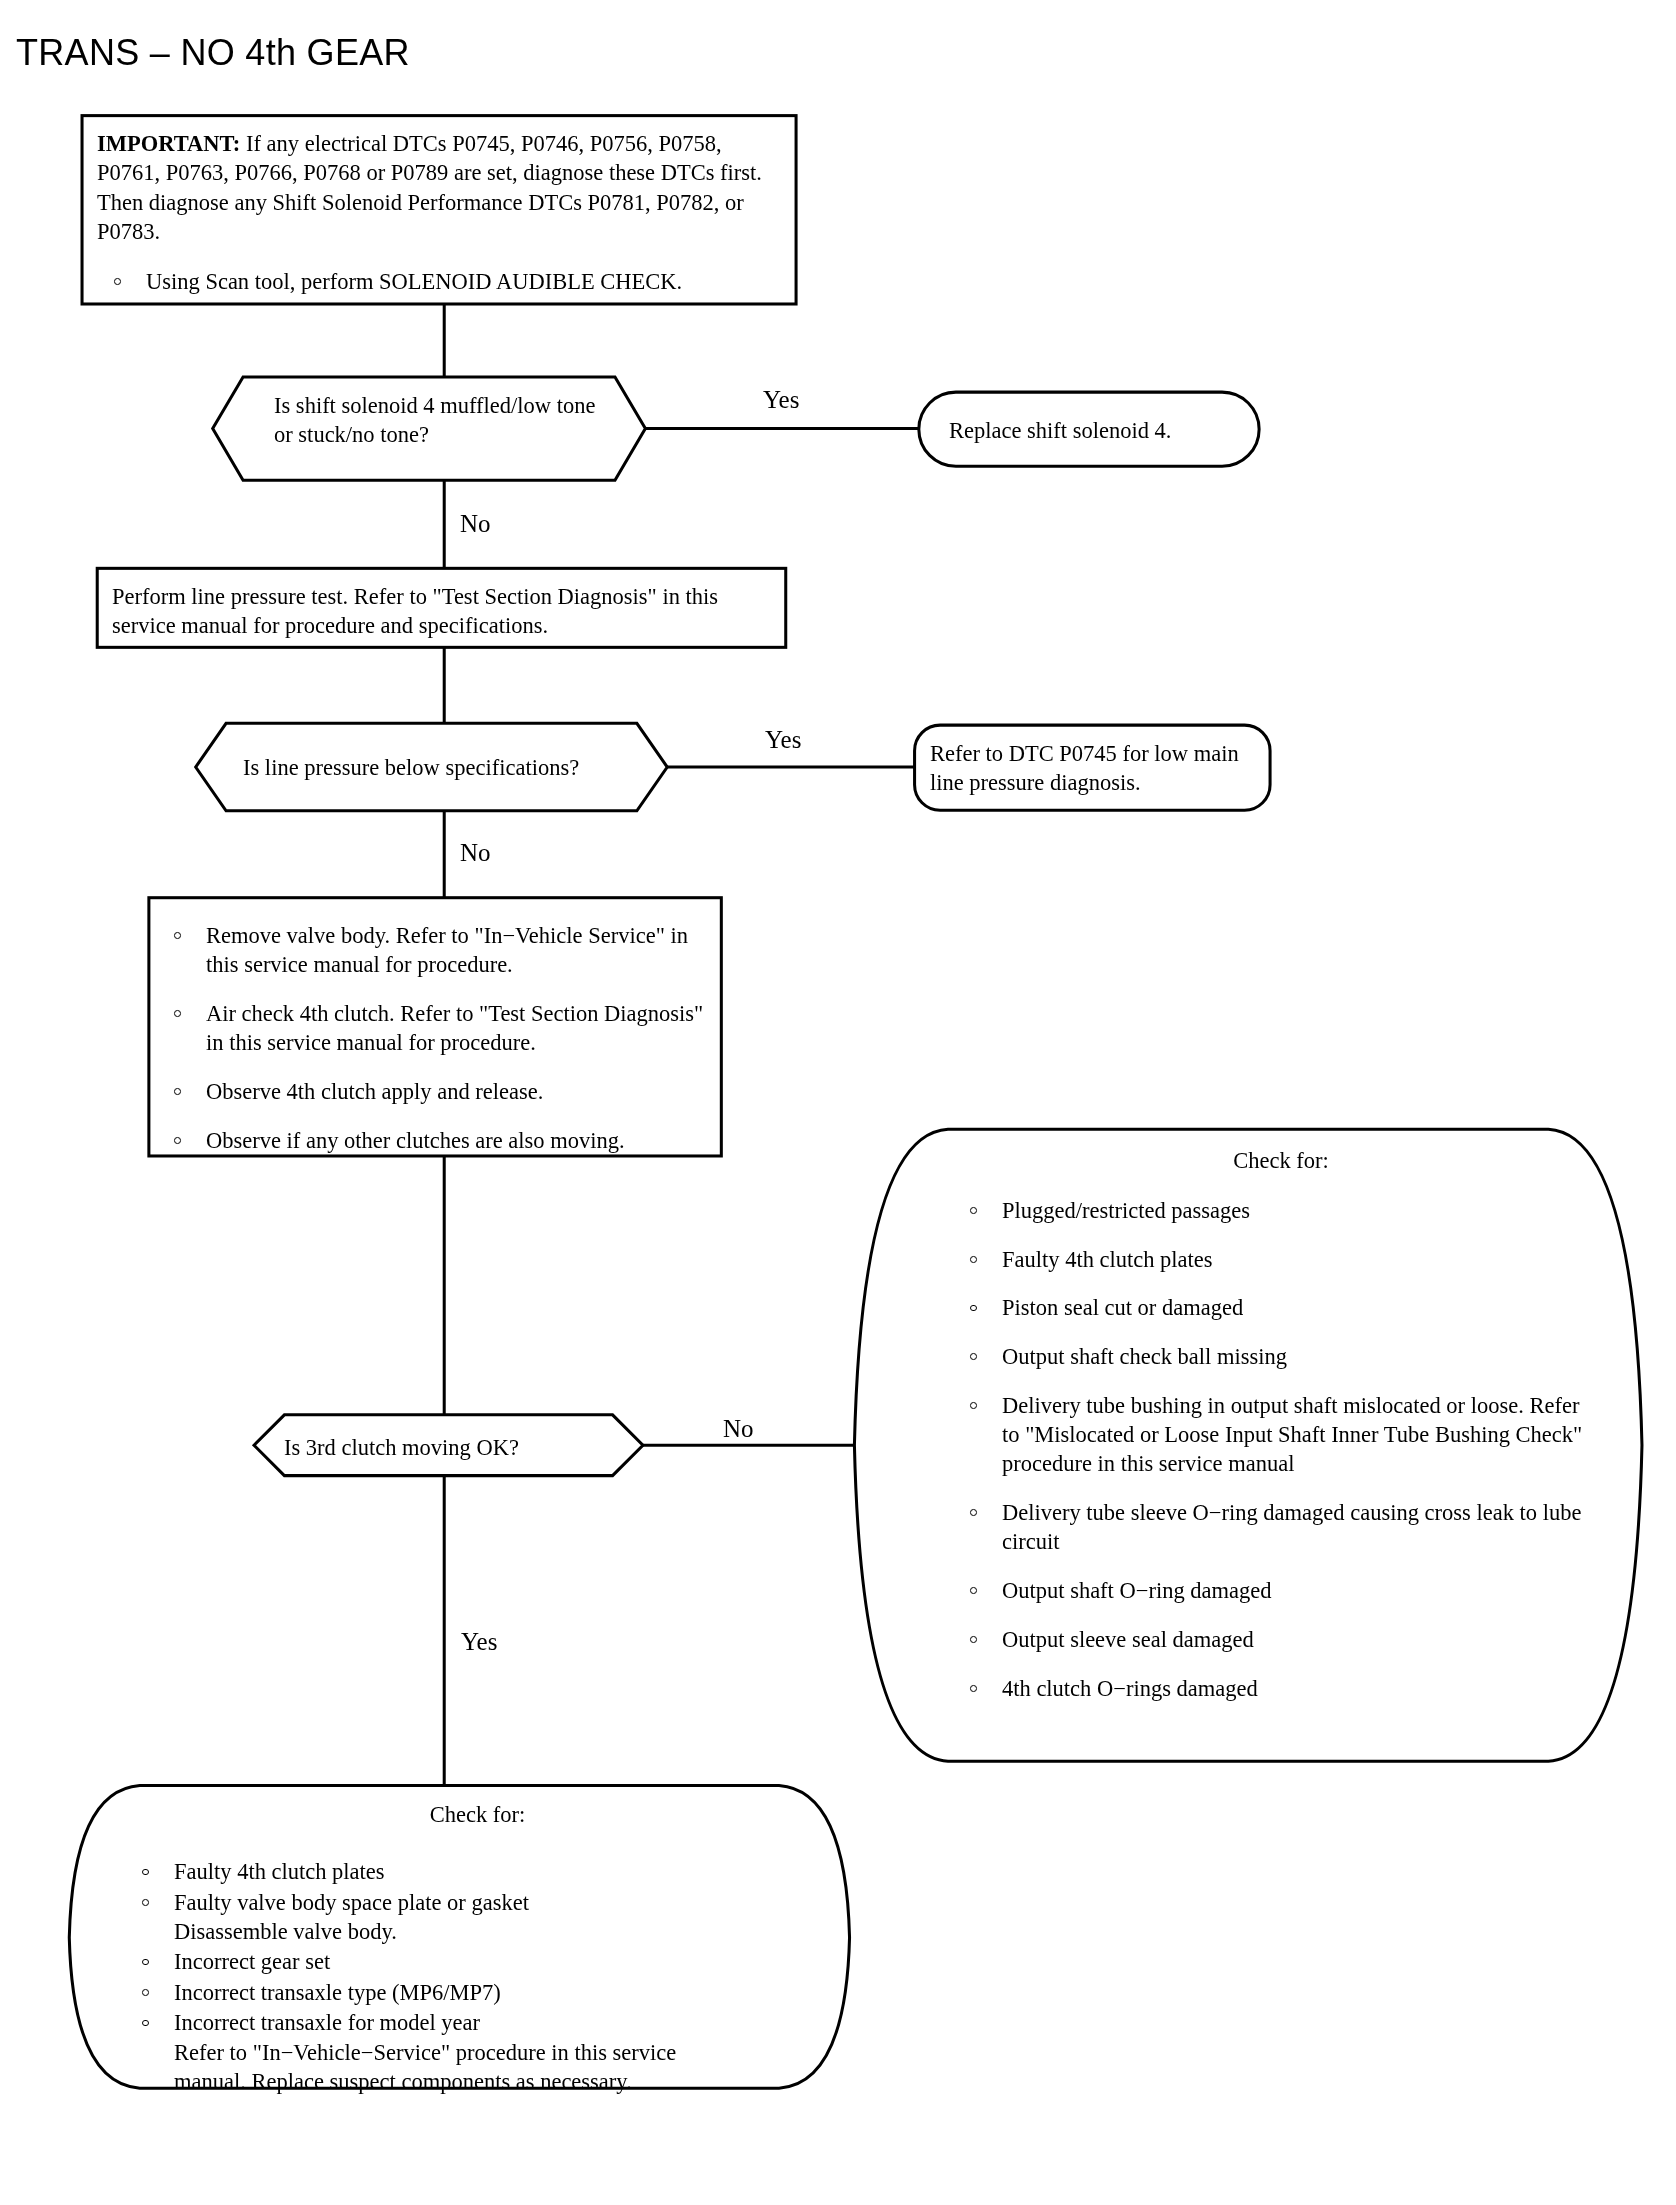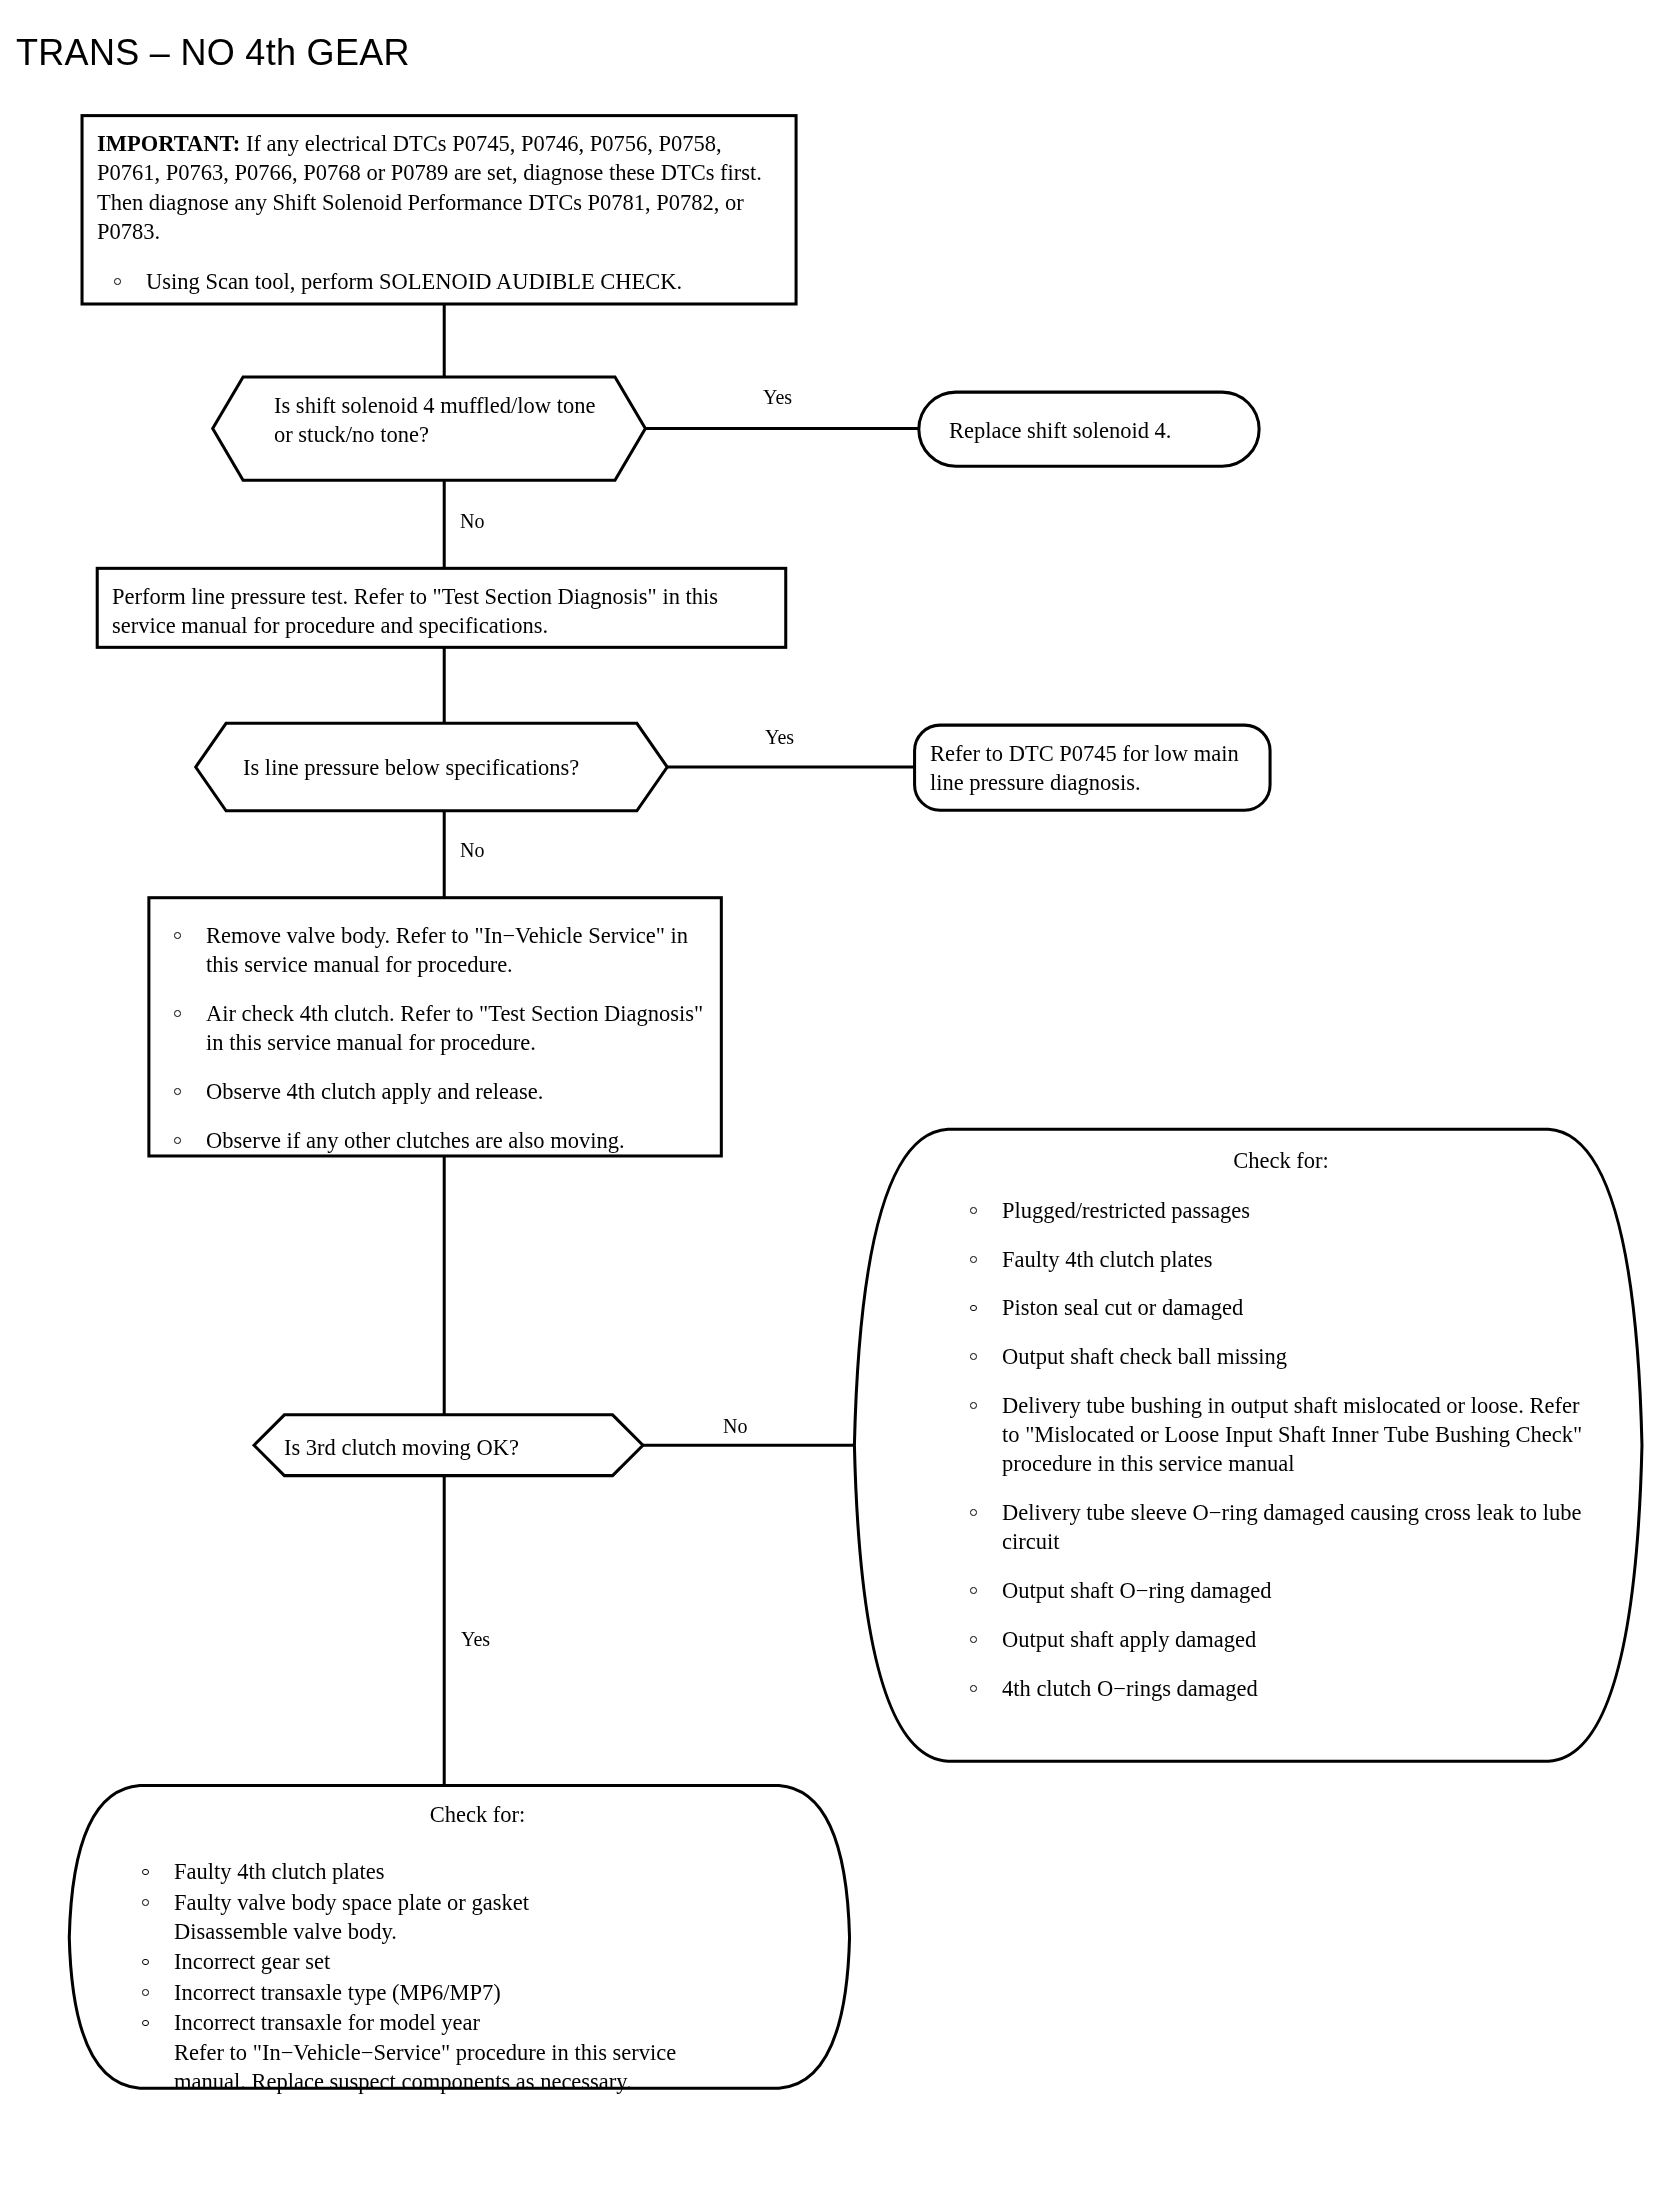--- a/index.html
+++ b/index.html
@@ -22,21 +22,21 @@
   ul.blist > li{position:relative;padding-left:38px;font-size:22.5px;line-height:1.30;}
   ul.blist > li::before{
     content:"";position:absolute;left:6px;top:0.50em;
     width:6.7px;height:6.7px;border:1.8px solid #000;border-radius:50%;
     box-sizing:border-box;
   }
   ul.blist.gap > li{margin-bottom:19.5px;}
   ul.blist.tight > li{margin-bottom:1.2px;}
   .sub{padding-left:0;}
 
-  .edge-label{font-size:20px;line-height:1;}
+  .edge-label{font-size:25px;line-height:1;}
   .hex-label{font-size:22.5px;line-height:1.30;}
   .headline{font-size:22.5px;line-height:1.30;margin-bottom:8.5px;text-align:center;}
 </style>
 </head>
 <body>
 
 <div id="sheet">
 
   <div class="chart-title">TRANS – NO 4th GEAR</div>
 
@@ -155,21 +155,21 @@
   <div class="txt" style="left:953px;top:1146px;width:656px;">
     <div class="headline">Check for:</div>
     <ul class="blist gap" style="margin-top:20.7px;">
       <li>Plugged/restricted passages</li>
       <li>Faulty 4th clutch plates</li>
       <li>Piston seal cut or damaged</li>
       <li>Output shaft check ball missing</li>
       <li>Delivery tube bushing in output shaft mislocated or loose. Refer to "Mislocated or Loose Input Shaft Inner Tube Bushing Check" procedure in this service manual</li>
       <li>Delivery tube sleeve O−ring damaged causing cross leak to lube circuit</li>
       <li>Output shaft O−ring damaged</li>
-      <li>Output shaft apply damaged</li>
+      <li>Output sleeve seal damaged</li>
       <li>4th clutch O−rings damaged</li>
     </ul>
   </div>
 
   <div class="txt" style="left:125px;top:1800px;width:705px;">
     <div class="headline">Check for:</div>
     <ul class="blist tight" style="margin-top:28px;">
       <li>Faulty 4th clutch plates</li>
       <li>
         <span>Faulty valve body space plate or gasket</span>

